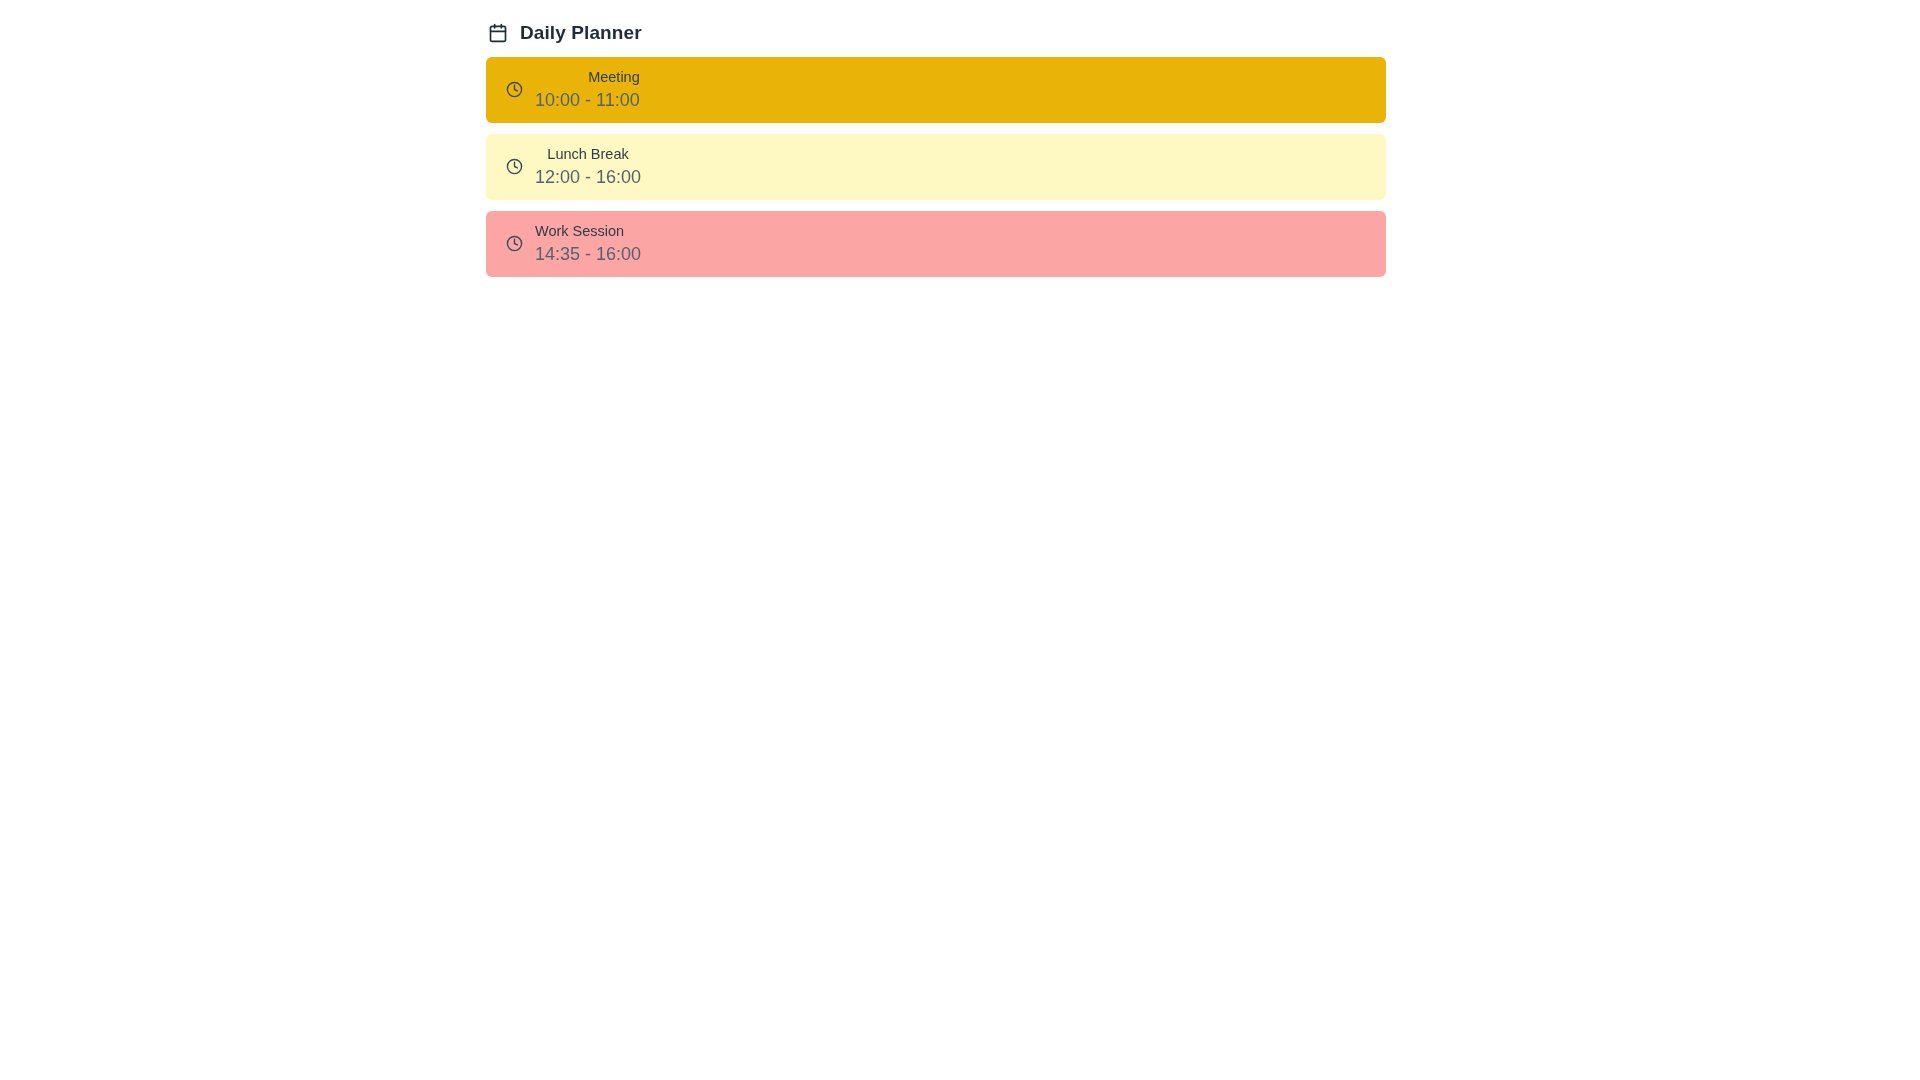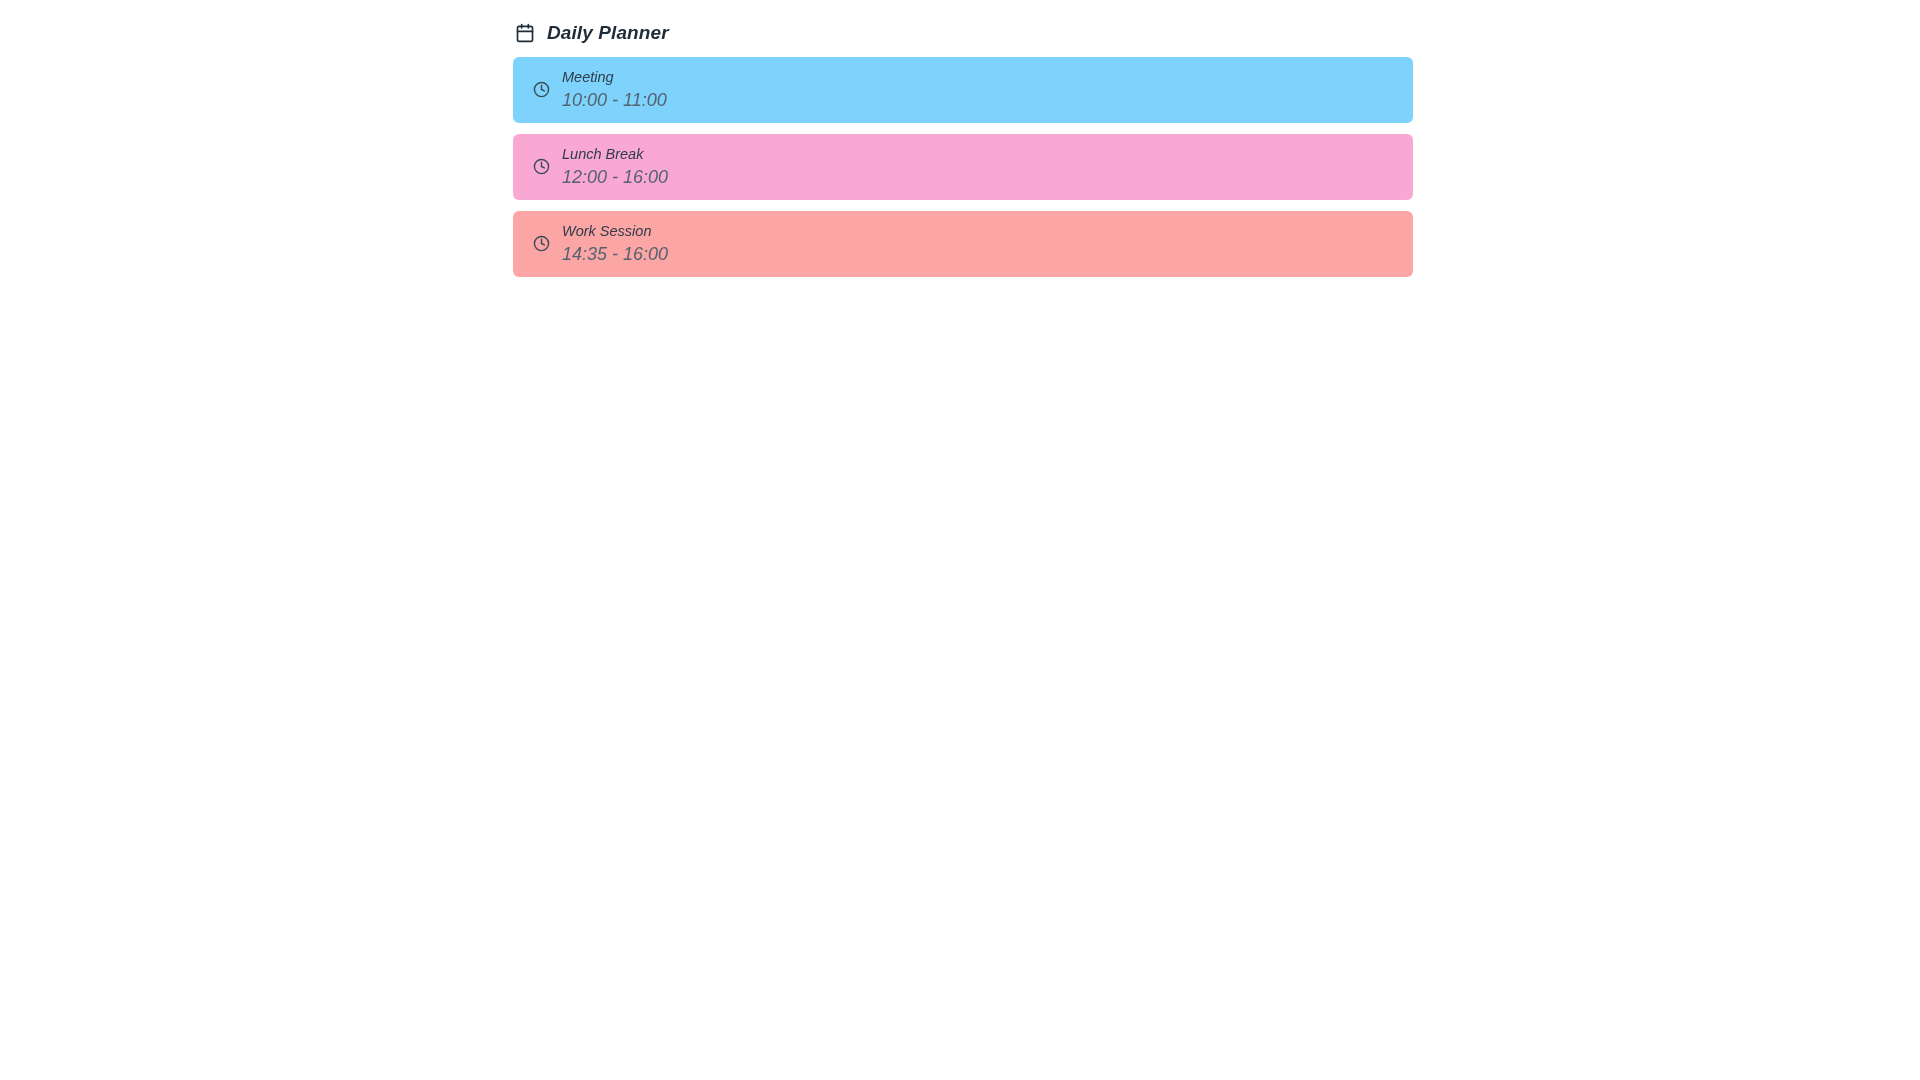--- a/index.html
+++ b/index.html
@@ -13,24 +13,23 @@
 
   #app {
     position: relative;
     width: 1920px;
     height: 1080px;
     overflow: hidden;
   }
 
   .planner {
     position: absolute;
-    left: 513px;
+    left: 486px;
     top: 22px;
     width: 900px;
-    font-style: italic;
   }
 
   .planner-header {
     display: flex;
     align-items: center;
     gap: 12px;
     margin: 0 0 12px 0;
     padding-left: 2px;
   }
 
@@ -106,34 +105,34 @@
           <line x1="16" y1="2" x2="16" y2="6"></line>
           <line x1="8" y1="2" x2="8" y2="6"></line>
           <line x1="3" y1="10" x2="21" y2="10"></line>
         </svg>
       </span>
       <span class="planner-title">Daily Planner</span>
     </div>
 
     <div class="event-list">
 
-      <div class="event-item" style="background-color: #7dd3fc;">
+      <div class="event-item" style="background-color: #eab308; text-align: right;">
         <span class="clock-icon">
           <svg viewBox="0 0 24 24" fill="none" stroke="currentColor" stroke-width="2" stroke-linecap="round" stroke-linejoin="round" width="17" height="17">
             <circle cx="12" cy="12" r="10"></circle>
             <polyline points="12 6 12 12 16 14"></polyline>
           </svg>
         </span>
         <span class="event-text">
           <span class="event-name">Meeting</span>
           <span class="event-time">10:00 - 11:00</span>
         </span>
       </div>
 
-      <div class="event-item" style="background-color: #f9a8d4;">
+      <div class="event-item" style="background-color: #fef9c3; text-align: center;">
         <span class="clock-icon">
           <svg viewBox="0 0 24 24" fill="none" stroke="currentColor" stroke-width="2" stroke-linecap="round" stroke-linejoin="round" width="17" height="17">
             <circle cx="12" cy="12" r="10"></circle>
             <polyline points="12 6 12 12 16 14"></polyline>
           </svg>
         </span>
         <span class="event-text">
           <span class="event-name">Lunch Break</span>
           <span class="event-time">12:00 - 16:00</span>
         </span>

